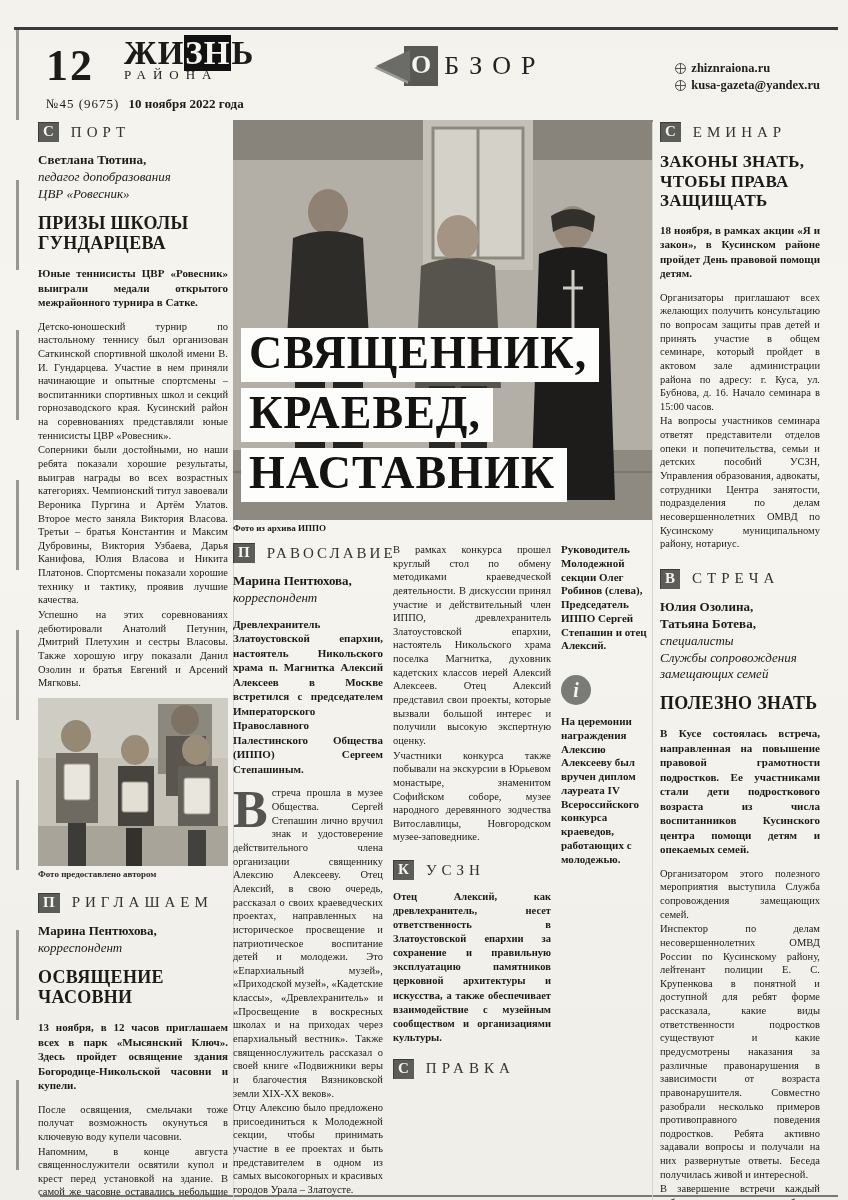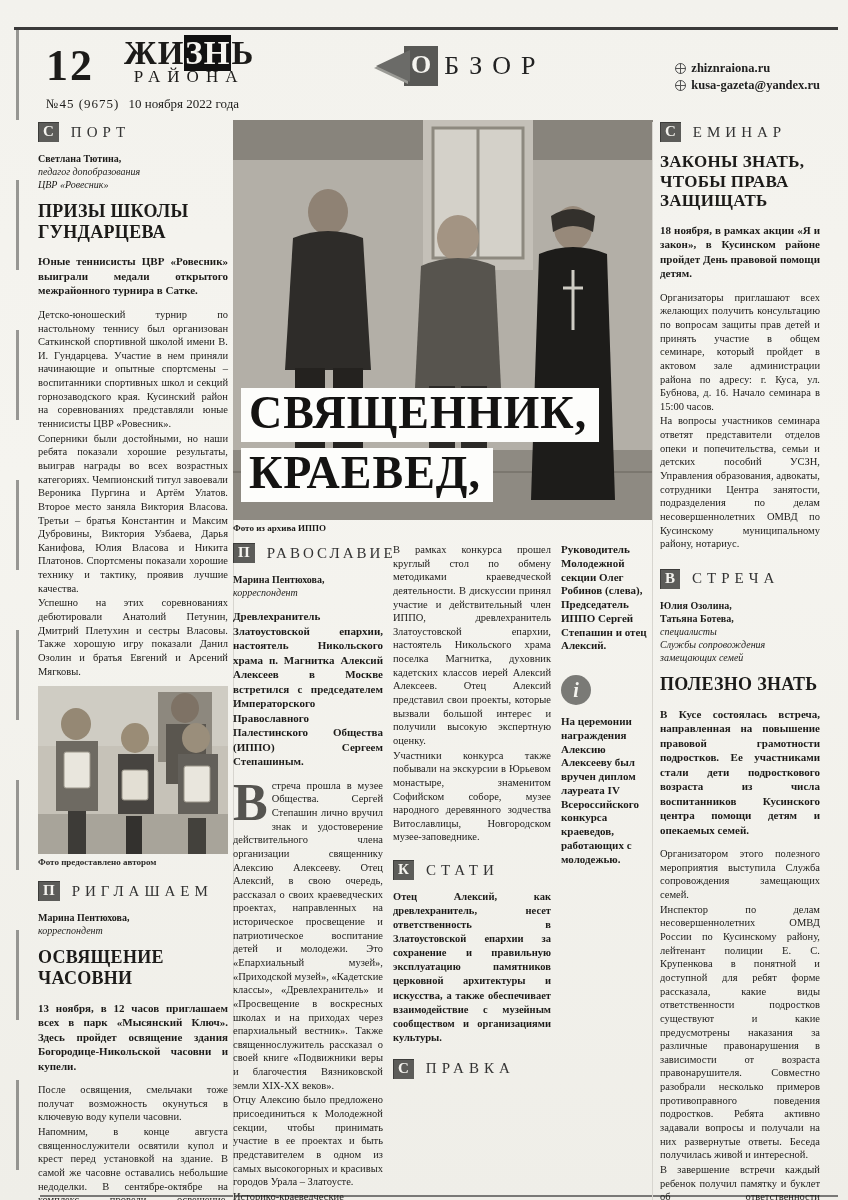--- a/index.html
+++ b/index.html
@@ -14,42 +14,42 @@
   .scan-bottom { position:absolute; bottom:3px; left:40px; right:10px; height:2px; background:#2a2a2a; opacity:.6; }
   .scan-left { position:absolute; top:30px; bottom:10px; left:16px; width:3px;
     background:repeating-linear-gradient(180deg,#3a3a38 0 90px, transparent 90px 150px); opacity:.5; }
 
   
   .header { position:absolute; top:38px; left:46px; right:28px; height:78px; }
   .pageno { position:absolute; left:0; top:2px; font-size:44px; font-weight:bold; letter-spacing:2px; }
   .logo { position:absolute; left:78px; top:0; }
   .logo-top { font-size:33px; font-weight:bold; letter-spacing:1px; line-height:.95; }
   .logo-top .inv { background:#111; color:#f5f4ef; padding:0 1px; }
-  .logo-bottom { font-size:17px; letter-spacing:7px; margin-top:-2px;text-align:center; }
+  .logo-bottom { font-size:13px; letter-spacing:7px; margin-top:-2px; }
   .issue-line { position:absolute; left:0; top:58px; font-size:13px; white-space:nowrap; }
   .issue-line .num { letter-spacing:1px; }
-  .issue-line .date { font-weight:normal; margin-left:6px; }
+  .issue-line .date { font-weight:bold; margin-left:6px; }
   .banner { position:absolute; left:330px; top:8px; display:flex; align-items:center; }
   .banner-arrow { width:0; height:0; border-top:16px solid transparent; border-bottom:16px solid transparent;
     border-right:34px solid #6b6b68; margin-right:-6px; filter:drop-shadow(-2px 2px 0 #9a9a95); }
   .banner-o { background:#585855; color:#f5f4ef; font-size:26px; font-weight:bold; padding:4px 7px 6px; }
   .banner-rest { font-size:26px; letter-spacing:10px; margin-left:6px; color:#222; }
   .contacts { position:absolute; right:0; top:22px; font-size:12.5px; font-weight:bold; color:#222;text-align:right; }
   .contacts .row { display:flex; align-items:center; gap:5px; line-height:1.35; }
   .globe { display:inline-block; width:11px; height:11px; border:1.4px solid #555; border-radius:50%;
     position:relative; }
   .globe::after { content:""; position:absolute; left:45%; top:-1px; bottom:-1px; width:0; border-left:1px solid #555; }
   .globe::before { content:""; position:absolute; top:45%; left:-1px; right:-1px; height:0; border-top:1px solid #555; }
 
   
   .tagline { display:flex; align-items:center; margin-bottom:10px; }
   .tagbox { background:#5c5c59; color:#f4f3ee; font-size:15px; font-weight:bold; padding:1px 5px 2px; margin-right:4px;
     box-shadow:1px 1px 0 #3c3c3a inset; }
   .tagrest { font-size:15px; letter-spacing:5px; color:#333;margin-left:8px; }
-  .byline { font-size:10px; line-height:1.3; margin-bottom:10px; }
+  .byline { font-size:13px; line-height:1.3; margin-bottom:10px; }
   .byline .name { font-weight:bold; }
   .byline .role { font-style:italic; }
   .art-headline { font-size:18px; font-weight:bold; line-height:1.15; margin-bottom:12px; letter-spacing:.3px; }
   .lead { font-weight:bold; font-size:11px; line-height:1.32; text-align:justify; margin-bottom:10px; }
   .para { font-size:10.5px; line-height:1.3; text-align:justify; }
   .para + .para { margin-top:1px; }
   .photo-caption { font-size:9px; font-weight:bold; color:#2b2a28; margin-top:3px; }
 
   
   .col-left  { position:absolute; left:38px;  top:122px; width:190px; }
@@ -201,20 +201,21 @@
 
         <ellipse cx="340" cy="108" rx="19" ry="22" fill="#97897a"></ellipse>
         <path d="M318 96 Q340 82 362 96 L360 112 Q340 100 320 112 Z" fill="#33302c"></path>
         <path d="M306 134 Q340 120 374 134 L382 380 L298 380 Z" fill="#1d1c1a"></path>
         <line x1="340" y1="150" x2="340" y2="210" stroke="#cfccc4" stroke-width="3"></line>
         <line x1="330" y1="168" x2="350" y2="168" stroke="#cfccc4" stroke-width="3"></line>
       </svg>
       <div class="head-overlay">
         <span class="head-line">СВЯЩЕННИК,</span>
         <span class="head-line">КРАЕВЕД,</span>
+        <span class="head-line">НАСТАВНИК</span>
       </div>
     </div>
     <div class="center-caption">Фото из архива ИППО</div>
 
     <div class="center-cols">
 
       <div class="ccol1">
         <div class="tagline">
           <span class="tagbox">П</span>
           <span class="tagrest" style="letter-spacing:3px">РАВОСЛАВИЕ</span>
@@ -231,21 +232,21 @@
       </div>
 
       <div class="cright">
         <div class="cright-top">
           <div class="ccol2">
             <p class="para">В рамках конкурса прошел круглый стол по обмену методиками краеведческой деятельности. В дискуссии принял участие и действительный член ИППО, древлехранитель Златоустовской епархии, настоятель Никольского храма поселка Магнитка, духовник кадетских классов иерей Алексий Алексеев. Отец Алексий представил свои проекты, которые вызвали большой интерес и получили высокую экспертную оценку.</p>
             <p class="para">Участники конкурса также побывали на экскурсии в Юрьевом монастыре, знаменитом Софийском соборе, музее народного деревянного зодчества Витославлицы, Новгородском музее-заповеднике.</p>
             <div class="kstati-block">
               <div class="tagline">
                 <span class="tagbox">К</span>
-                <span class="tagrest">СТАТИ</span>
+                <span class="tagrest">УСЗН</span>
               </div>
               <div class="kstati-text">Отец Алексий, как древлехранитель, несет ответственность в Златоустовской епархии за сохранение и правильную эксплуатацию памятников церковной архитектуры и искусства, а также обеспечивает взаимодействие с музейным сообществом и организациями культуры.</div>
             </div>
           </div>
           <div class="ccol3">
             <div class="pic-cap">Руководитель Молодежной секции Олег Робинов (слева), Председатель ИППО Сергей Степашин и отец Алексий.</div>
             <div class="info-icon">i</div>
             <div class="pic-cap">На церемонии награждения Алексию Алексееву был вручен диплом лауреата IV Всероссийского конкурса краеведов, работающих с молодежью.</div>
           </div>
         </div>

